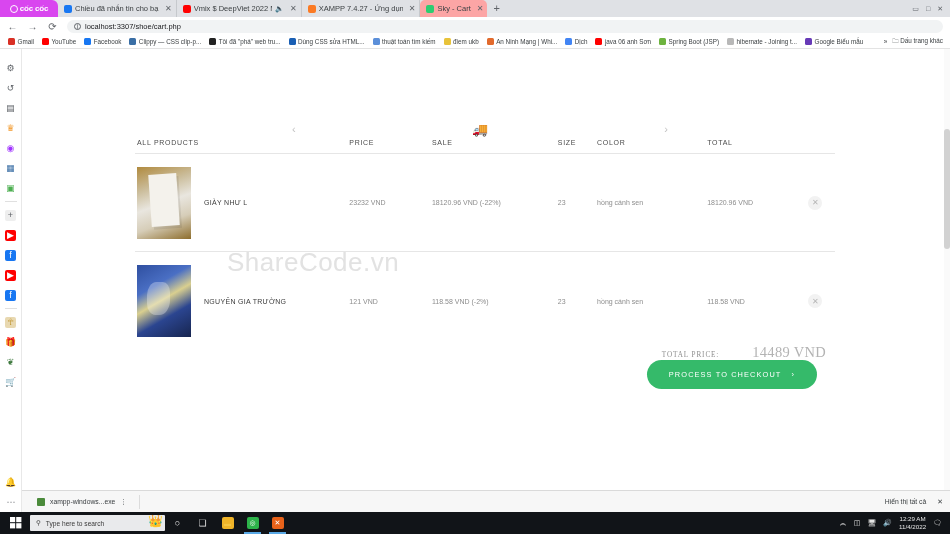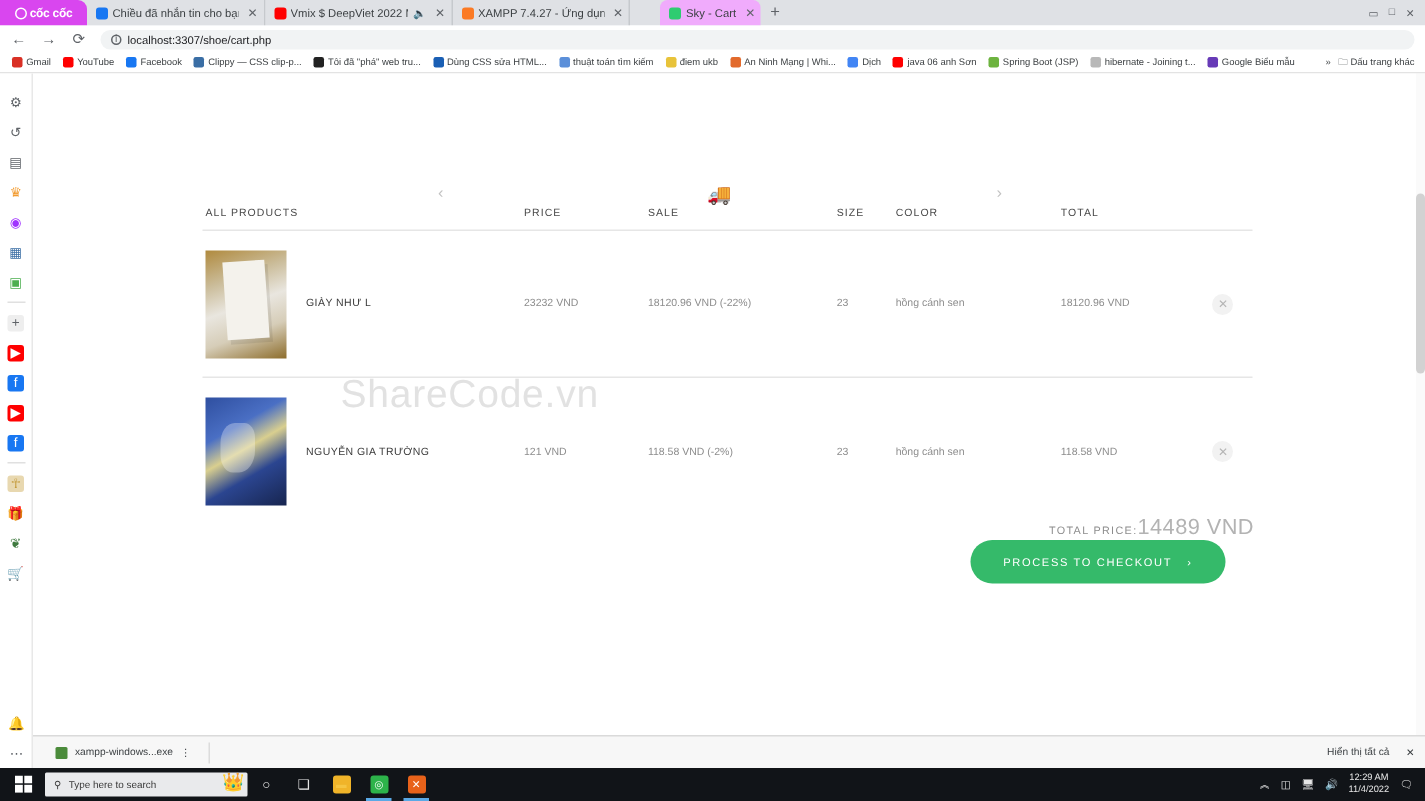--- a/index.html
+++ b/index.html
@@ -26,21 +26,21 @@
   .brand .bdot{
     width:8px;height:8px;border:1.2px solid #fff;border-radius:50%;
     margin-right:2px; display:inline-block;
   }
   .tab {
     display:flex; align-items:center; gap:3px;
     padding:0 4px 0 6px; height:17px; max-width:125px;
     background:#dfe1e5; font-size:7.5px; color:#3c4043;
     border-right:1px solid #c6c9cd; position:relative;
   }
-  .tab.active { background:#f0abfc; border-radius:5px 5px 0 0; border-right:none;margin-left:20px; }
+  .tab.active { background:#fca5a5; border-radius:5px 5px 0 0; border-right:none; }
   .tab .favi { width:8px;height:8px;border-radius:2px; flex:none; }
   .tab .tlabel {
     white-space:nowrap; overflow:hidden; text-overflow:clip;
     max-width:84px; line-height:17px;
   }
   .tab .tclose { font-size:8px; color:#5f6368; margin-left:auto; padding-left:3px;}
   .tab .spk { font-size:7px; color:#5f6368; }
   .newtab { font-size:11px; color:#5f6368; padding:0 6px; line-height:17px; }
   .winbtns { margin-left:auto; display:flex; align-items:center; gap:7px; padding-right:7px; color:#5f6368; font-size:7px;}
 
@@ -116,22 +116,22 @@
   .thumb { width:54px; height:72px; flex:none; background:#caa96a; overflow:hidden; position:relative;}
   .thumb.t1 { background:linear-gradient(160deg,#b08a3e 0%,#cbbd9b 28%,#e9e6df 50%,#d6cdb8 72%,#8d6d2c 100%); }
   .thumb.t1:after{ content:""; position:absolute; left:24%; top:10%; width:52%; height:72%;
     background:#f4f2ec; transform:rotate(-4deg); box-shadow:2px 3px 0 rgba(0,0,0,0.08);}
   .thumb.t2 { background:linear-gradient(150deg,#2f4fa0 0%,#4a6fc4 30%,#d9cf8f 48%,#2b4590 68%,#17254f 100%); }
   .thumb.t2:after{ content:""; position:absolute; left:18%; top:24%; width:44%; height:46%;
     background:rgba(255,255,255,0.30); border-radius:40% 30% 45% 35%; }
   .pname { font-size:7px; color:#3b3b3b; letter-spacing:0.3px; }
 
   .totalwrap {
-    position:absolute; left:123px; top:295px; width:700px;
-    display:flex; align-items:baseline; justify-content:flex-end; padding-right:9px;
+    position:absolute; left:113px; top:295px; width:700px;
+    display:flex; align-items:baseline; justify-content:flex-end; gap:33px; padding-right:9px;font-family:Liberation Serif, serif;
   }
   .tp-label { font-size:7.2px; color:#8d8d8d; letter-spacing:0.9px; }
   .tp-value { font-size:14.5px; color:#b3b3b3; letter-spacing:0.3px; }
   .ckwrap { position:absolute; left:113px; top:311px; width:700px; display:flex; justify-content:flex-end; padding-right:18px;}
   .checkout {
     background:#35ba6a; color:#fff; border:none; border-radius:16px;
     height:29px; padding:0 22px; font-size:7.4px; letter-spacing:1.1px;
     display:flex; align-items:center; gap:10px; cursor:pointer; font-family:"Liberation Sans",sans-serif;
   }
   .wm-big {

